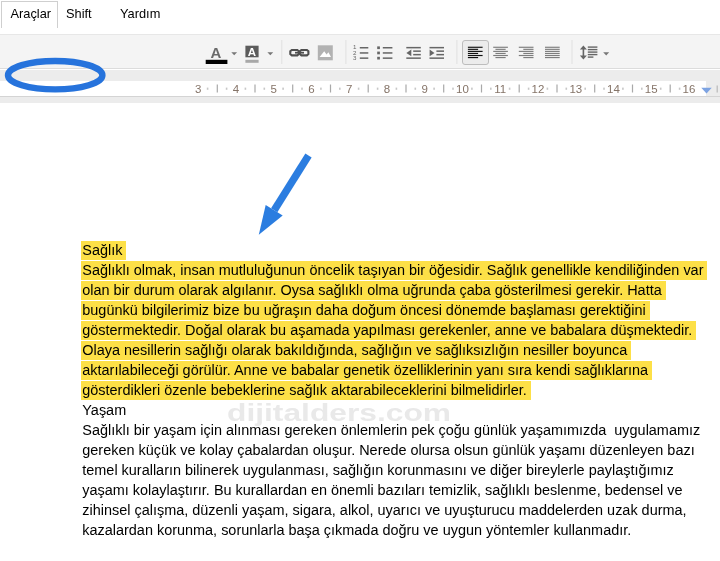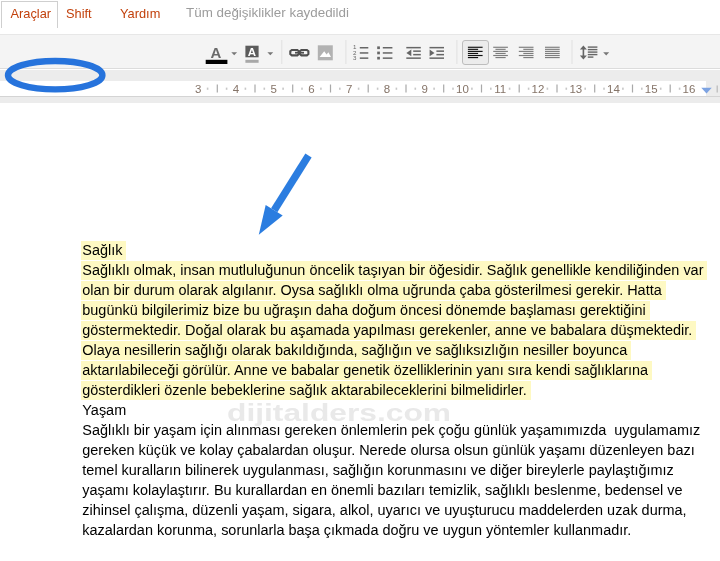--- a/index.html
+++ b/index.html
@@ -5,48 +5,47 @@
    font-family:"Liberation Sans",sans-serif}
 .abs{position:absolute}
 
 #toolbar{left:0;top:34px;width:720px;height:35px;background:#f4f4f4;
   border-top:1px solid #e7e7e7;border-bottom:1px solid #dcdcdc;box-sizing:border-box}
 #band1{left:0;top:70px;width:720px;height:11px;background:#ececec}
 #rulerw{left:0;top:81px;width:706px;height:15px;background:#fff;border-bottom:1px solid #d4d4d4;box-sizing:content-box}
 #rulerg{left:706px;top:81px;width:14px;height:15px;background:#ececec;border-bottom:1px solid #d4d4d4}
 #band2{left:0;top:97px;width:720px;height:6px;background:#ececec}
 
-.mi{position:absolute;top:5.5px;font-size:12.8px;color:#c2410c;z-index:7}
+.mi{position:absolute;top:5.5px;font-size:12.8px;color:#000000;z-index:7}
 #saved{position:absolute;top:5px;left:186px;font-size:13.4px;color:#9c9c9c}
 #tab{left:1px;top:1px;width:55px;height:26px;background:#fff;border:1px solid #cfcfcf;border-bottom:none;z-index:6}
 
 #menu{left:0px;top:27px;width:195px;height:147px;background:#fff;border:1px solid #cbcbcb;
   box-shadow:1px 2px 3px rgba(0,0,0,.12);z-index:5}
 .dd{position:absolute;left:18px;font-size:12.5px;color:#333}
 .sc{position:absolute;right:6px;font-size:12.2px;color:#909090}
 .sep{position:absolute;left:0;width:100%;height:1px;background:#e6e6e6}
 
 #alb{left:462px;top:40px;width:26.5px;height:25px;background:#ececec;border:1px solid #bdbdbd;border-radius:3px;box-sizing:border-box;z-index:1}
 
 #doc{left:82.3px;top:239.8px;font-size:14.45px;line-height:20px;color:#000;white-space:pre;z-index:3}
-.h{background:#fef9c3;padding:0.8px 0 1.8px 1.5px;margin-left:-1.5px}
+.h{background:#fde047;padding:0.8px 0 1.8px 1.5px;margin-left:-1.5px}
 #wm{left:227px;top:400px;font-size:23px;font-weight:bold;color:#e9e9e9;transform:scaleX(1.38);transform-origin:0 0;z-index:2}
 svg{position:absolute;left:0;top:0}
 </style></head><body>
 <div id="c">
   <div class="abs" id="toolbar"></div>
   <div class="abs" id="band1"></div>
   <div class="abs" id="rulerw"></div>
   <div class="abs" id="rulerg"></div>
   <div class="abs" id="band2"></div>
 
   <span class="mi" style="left:10.5px">Araçlar</span>
   <span class="mi" style="left:66px">Shift</span>
   <span class="mi" style="left:120px">Yardım</span>
-  <span id="saved">Tüm değişiklikler kaydedildi</span>
 
   <div class="abs" id="alb"></div>
 
   <svg width="720" height="110" viewBox="0 0 720 110" style="z-index:1">
     <g font-family="Liberation Sans">
 <text x="198.2" y="92.5" text-anchor="middle" font-size="11.5" fill="#857468">3</text>
 <rect x="216.7" y="84.5" width="1.2" height="8" fill="#a9a9a9"></rect>
 <rect x="206.8" y="87.6" width="1.6" height="2.2" fill="#c7c7c7"></rect>
 <rect x="225.8" y="87.6" width="1.6" height="2.2" fill="#c7c7c7"></rect>
 <text x="236.0" y="92.5" text-anchor="middle" font-size="11.5" fill="#857468">4</text>

